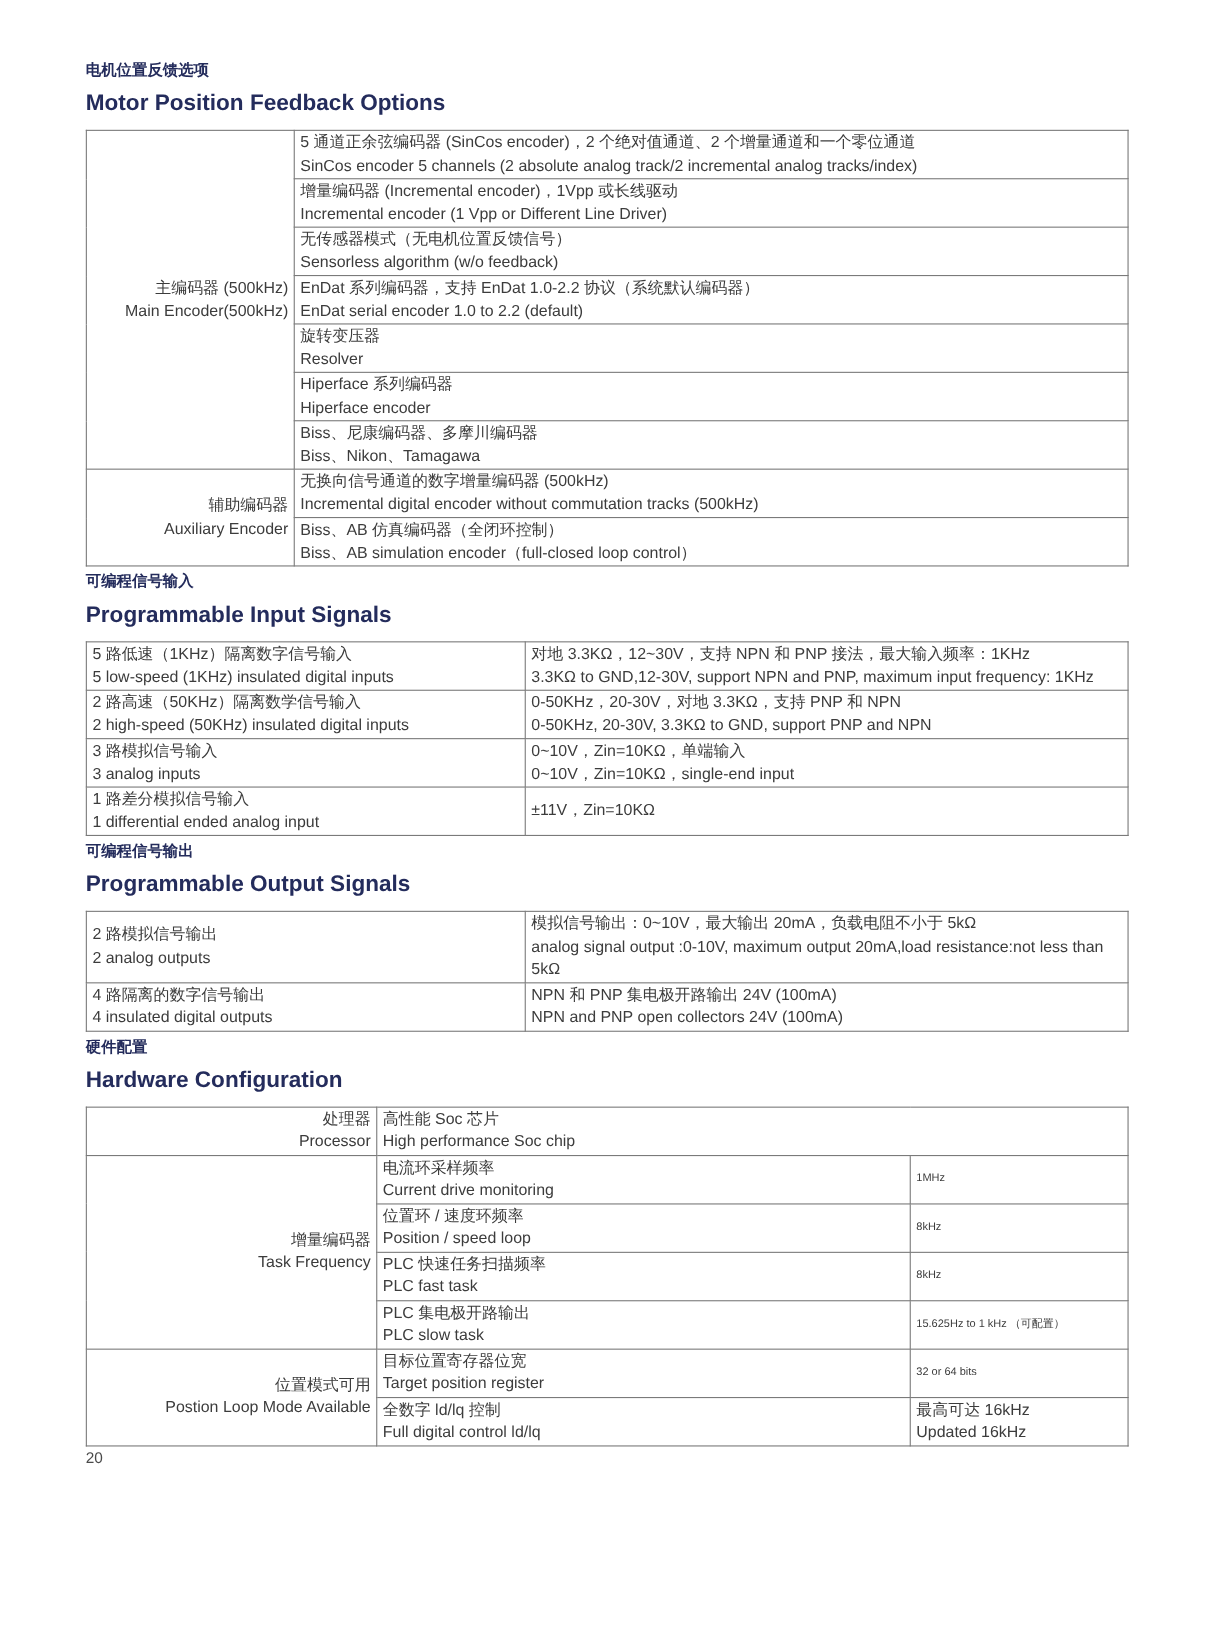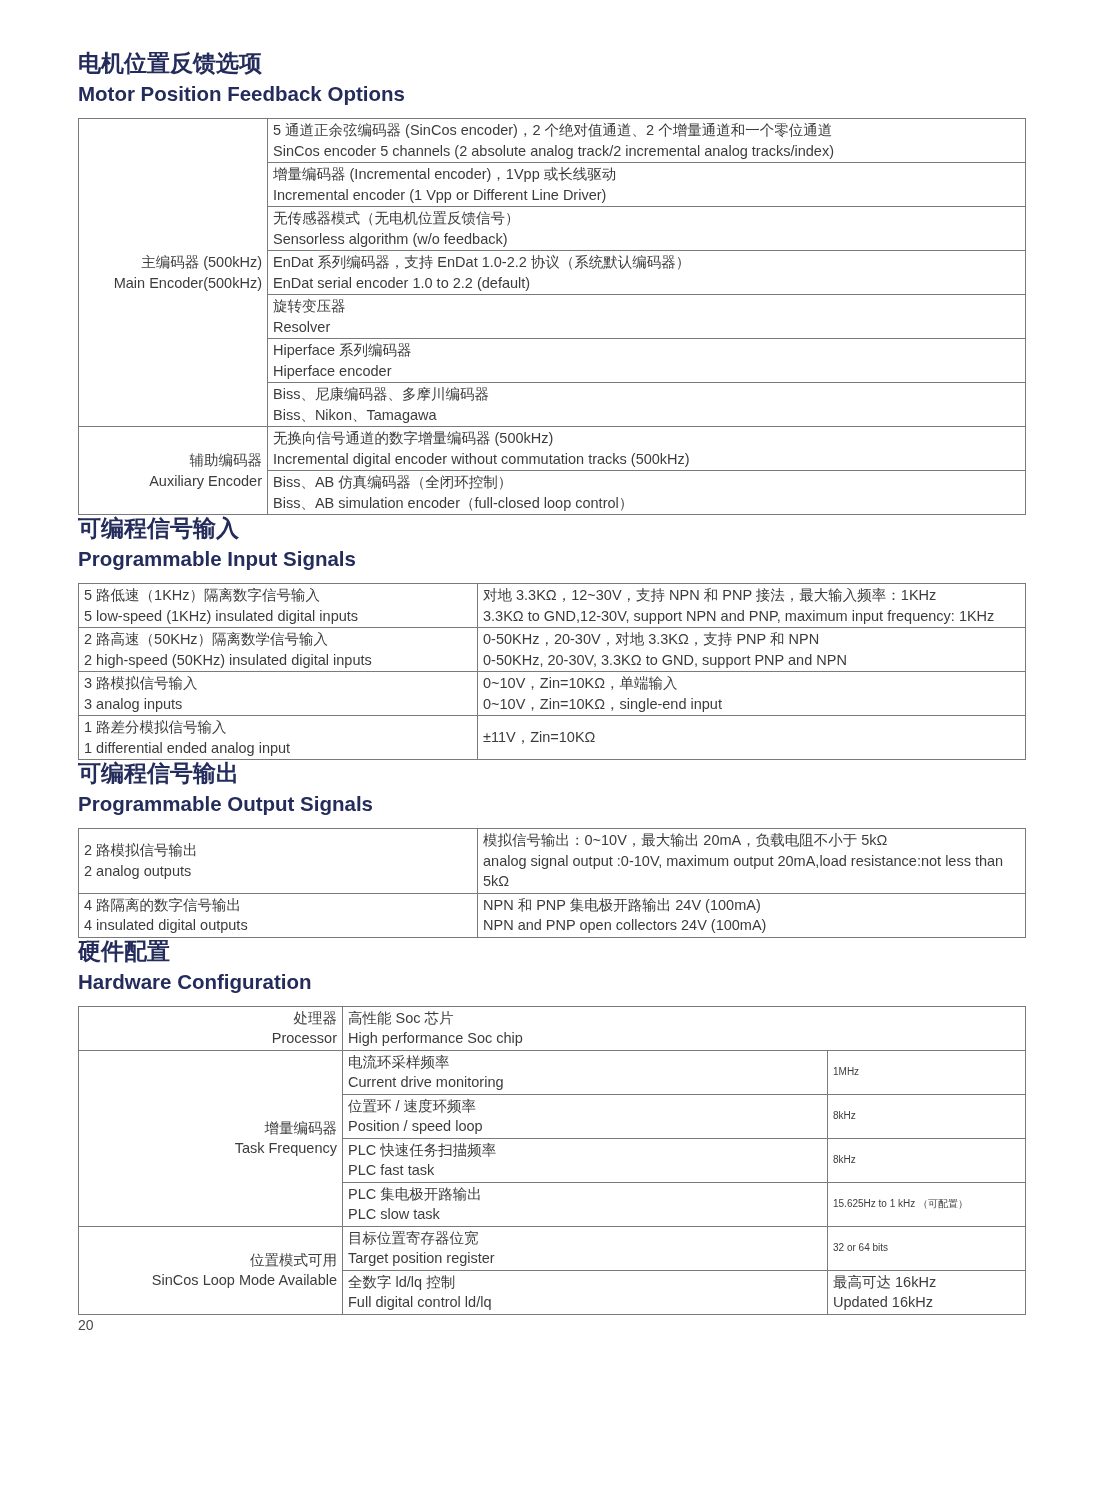--- a/index.html
+++ b/index.html
@@ -10,21 +10,21 @@
     font-family:"Liberation Sans","DejaVu Sans",sans-serif;
     color:#3c3c3c;
     overflow:hidden;
   }
   .content { padding:0 76px 0 78px; }
   section.block { margin:0; }
   .sec-feedback { padding-top:50px; }
   .sec { margin-top:24px; }
   .h-zh {
     margin:0 0 4px 0;
-    font-size:23px; line-height:26px;
+    font-size:14px; line-height:26px;
     font-weight:bold; color:#242c5c;
   }
   .h-en {
     margin:0 0 11px 0;
     font-size:20.5px; line-height:27px;
     font-weight:bold; color:#242c5c;
   }
   table.tbl {
     border-collapse:collapse;
     table-layout:fixed;
@@ -269,21 +269,21 @@
               <div class="zh">PLC 集电极开路输出</div>
               <div class="en">PLC slow task</div>
             </td>
             <td>
               <div class="single">15.625Hz to 1 kHz （可配置）</div>
             </td>
           </tr>
           <tr>
             <td rowspan="2" class="label-cell">
               <div class="zh">位置模式可用</div>
-              <div class="en">SinCos Loop Mode Available</div>
+              <div class="en">Postion Loop Mode Available</div>
             </td>
             <td>
               <div class="zh">目标位置寄存器位宽</div>
               <div class="en">Target position register</div>
             </td>
             <td>
               <div class="single">32 or 64 bits</div>
             </td>
           </tr>
           <tr>

